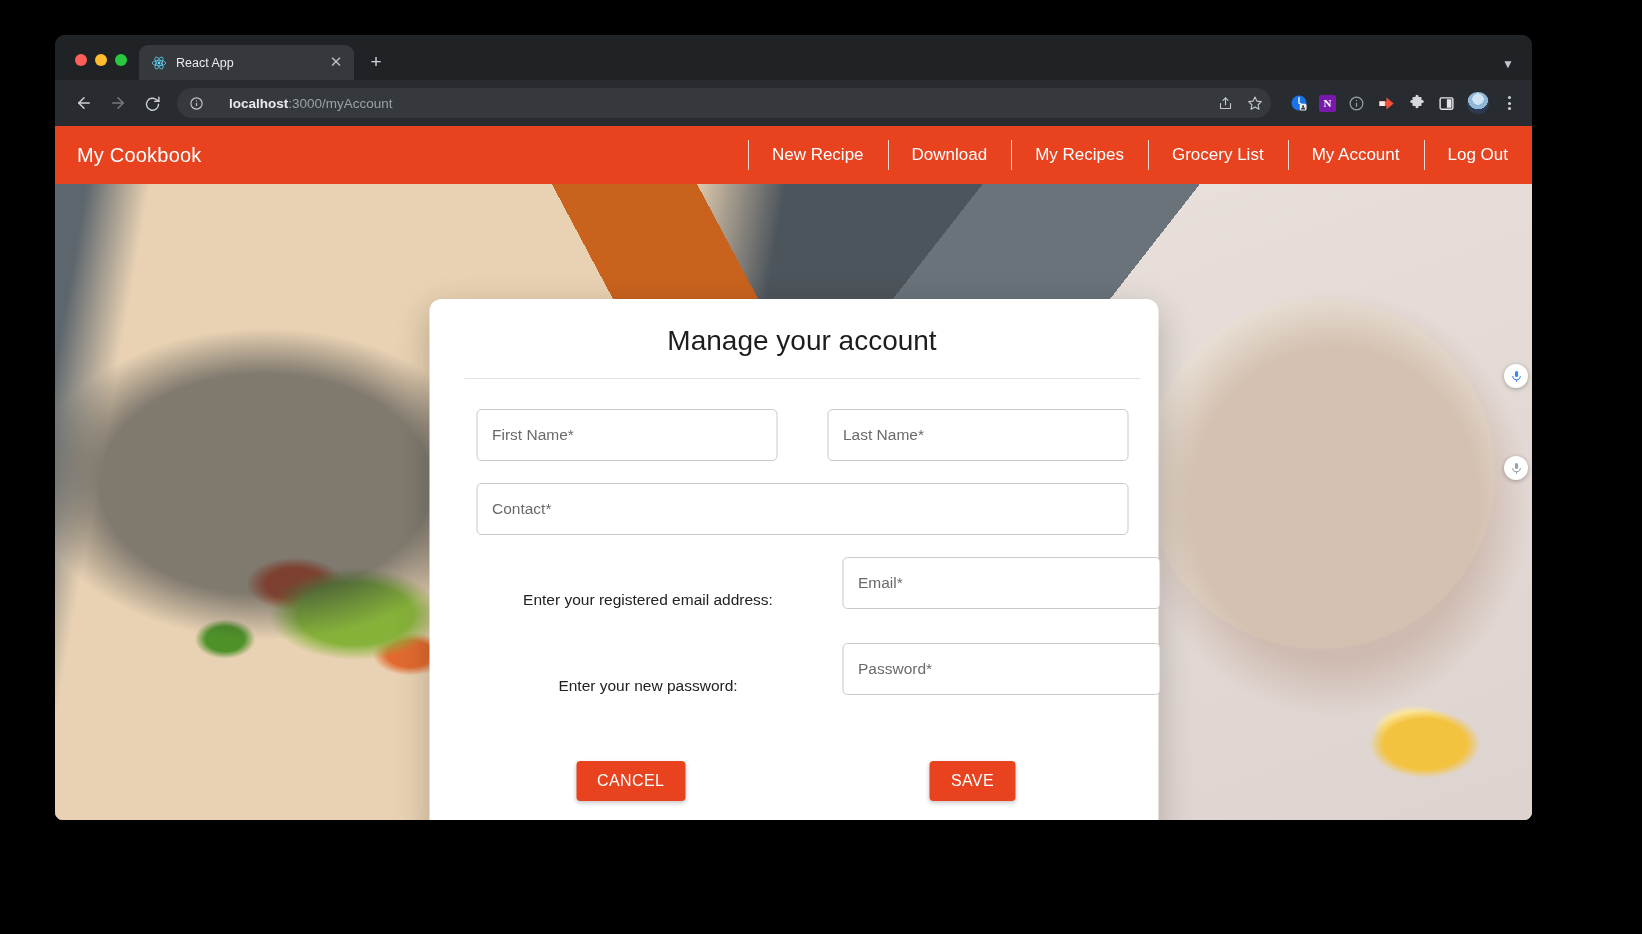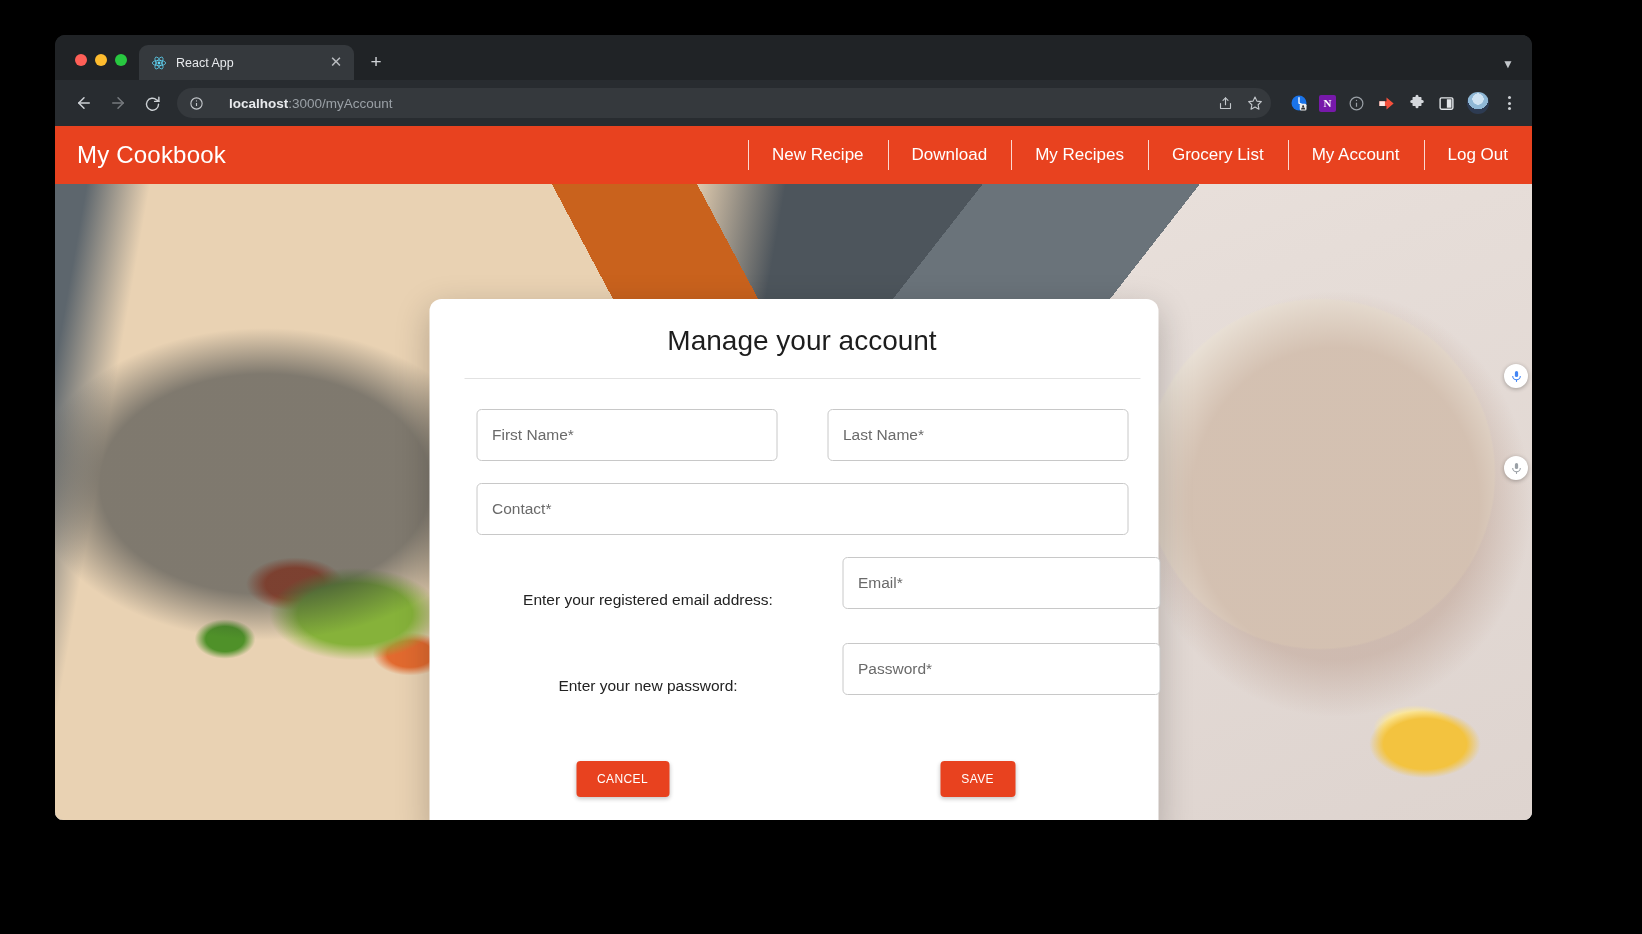--- a/index.html
+++ b/index.html
@@ -131,21 +131,21 @@
   
   .app-nav {
     position: relative; z-index: 5;
     height: 58px;
     background: #e8421f;
     display: flex; align-items: center;
     padding-left: 22px;
   }
   .brand {
     color: #fff;
-    font-size: 24px;
+    font-size: 20px;
     font-weight: 400;
     letter-spacing: .2px;
     white-space: nowrap;
   }
   .nav-links {
     flex: 1 1 auto;
     display: flex; align-items: center;
     justify-content: flex-end;
   }
   .nav-link {
@@ -274,21 +274,21 @@
   .row-password { margin-top: 34px; }
 
   .actions {
     display: flex;
     padding: 46px 30px 38px 30px;
   }
   .btn {
     border: none;
     background: #e8421f;
     color: #fff;
-    font-size: 12px;
+    font-size: 16px;
     letter-spacing: .4px;
     border-radius: 4px;
     padding: 11px 21px;
     box-shadow: 0 2px 4px rgba(0,0,0,0.22);
     font-family: "Liberation Sans", sans-serif;
   }
   .btn-cancel { margin-left: 100px; }
   .btn-save { margin-left: auto; margin-right: 113px; }
 </style>
 </head>

